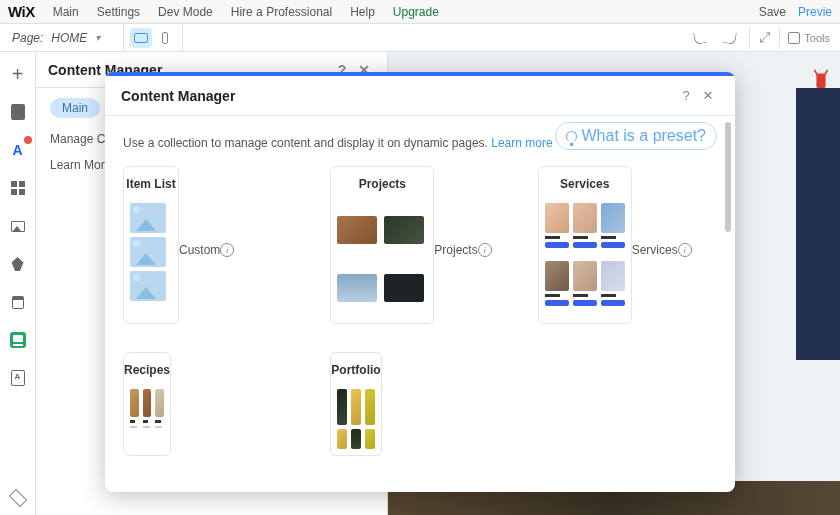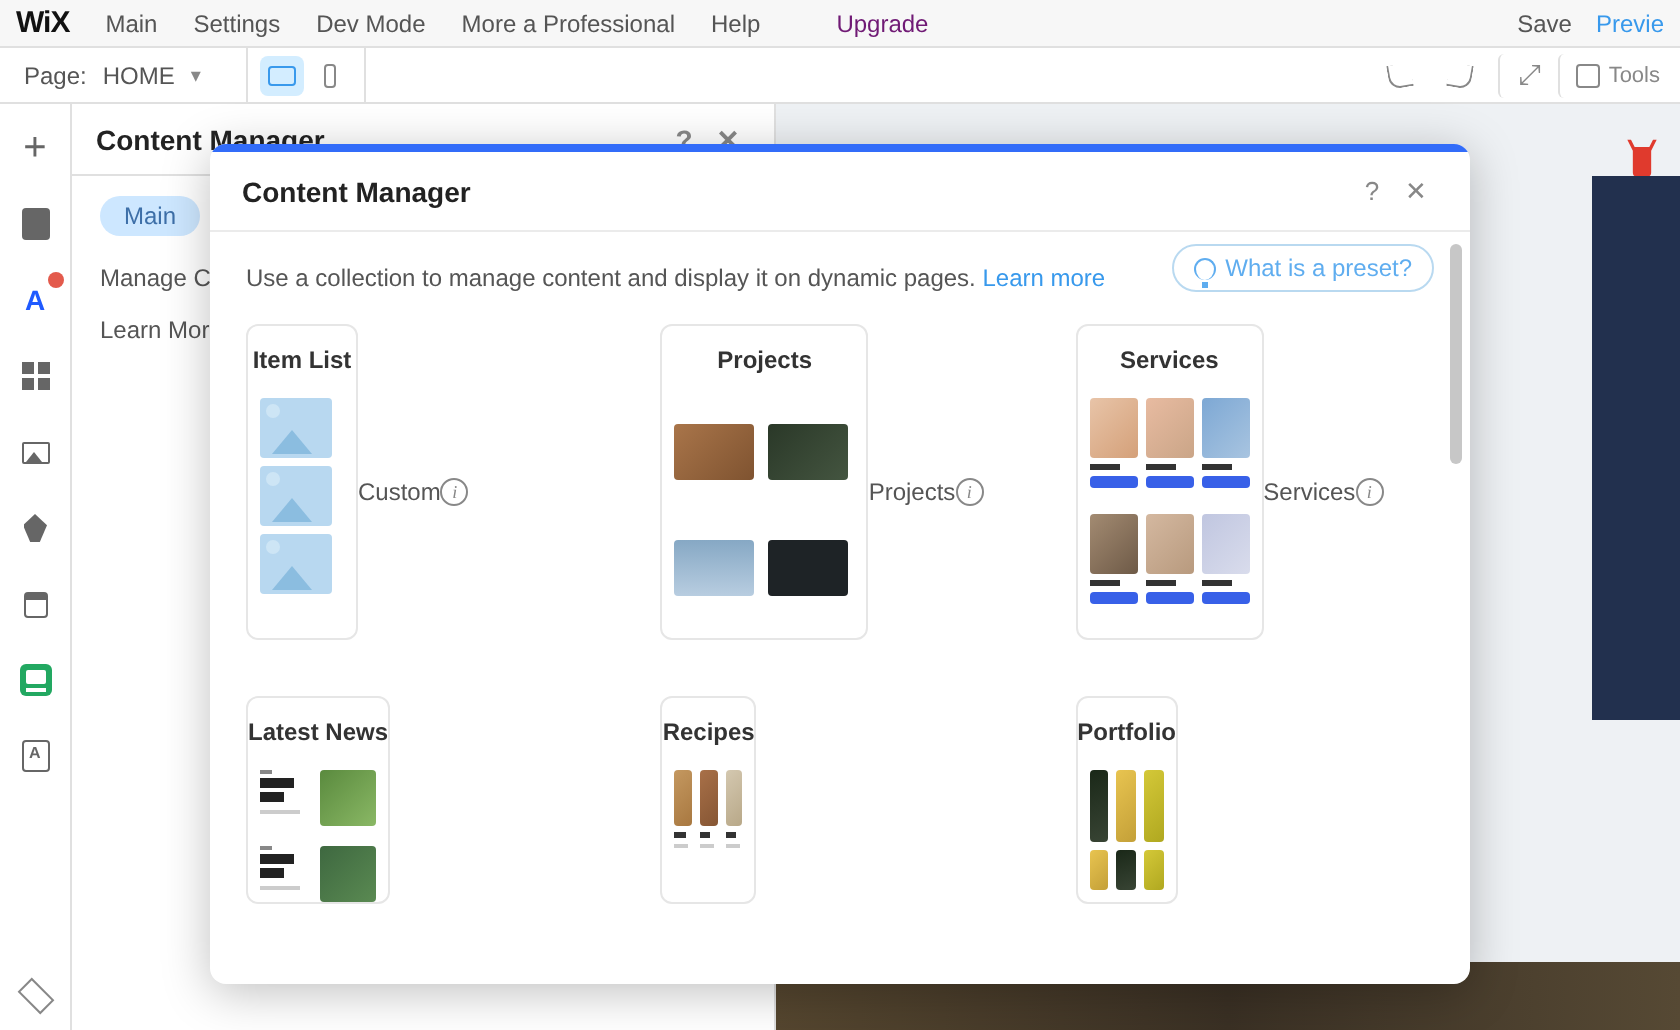--- a/index.html
+++ b/index.html
@@ -1,25 +1,25 @@
 <!DOCTYPE html>
 <html><head>
 <meta charset="utf-8">
 <style>
 * { box-sizing: border-box; margin: 0; padding: 0; }
 body { font-family: -apple-system, BlinkMacSystemFont, "Segoe UI", Helvetica, Arial, sans-serif; font-size: 13px; color: #333; background: #fff; width: 840px; height: 515px; overflow: hidden; position: relative; }
 .topbar { height: 24px; background: #f7f7f7; border-bottom: 1px solid #e0e0e0; display: flex; align-items: center; padding: 0 8px; font-size: 12px; color: #555; }
 .logo { font-weight: 700; color: #111; font-size: 15px; margin-right: 18px; letter-spacing: -0.5px; }
 .topbar .menu { display: flex; gap: 18px; flex: 1; }
 .topbar .menu span { cursor: pointer; }
-.upgrade { color: #701a75; margin-left: 20px; }
+.upgrade { color: #15803d; }
 .topbar .right { display: flex; gap: 12px; color: #555; }
 .preview { color: #3899ec; }
 .subbar { height: 28px; border-bottom: 1px solid #e0e0e0; display: flex; align-items: center; padding: 0 4px; font-size: 12px; color: #555; }
-.page-sel { display: flex; align-items: center; gap: 8px; width: 120px; border-right: 1px solid #e0e0e0; height: 100%; padding: 0 8px; cursor: pointer; }
+.page-sel { display: flex; align-items: center; gap: 8px; width: 120px; border-right: 1px solid #e0e0e0; height: 100%; padding: 0 8px; cursor: pointer; font-style: italic; }
 .chev-d { font-size: 10px; color: #888; }
 .device-btns { display: flex; align-items: center; gap: 2px; height: 100%; border-right: 1px solid #e0e0e0; padding: 0 6px; }
 .dev-btn { width: 22px; height: 20px; border-radius: 4px; display: flex; align-items: center; justify-content: center; cursor: pointer; }
 .dev-btn.active { background: #d3edff; }
 .dev-icon { width: 14px; height: 10px; border: 1.5px solid #3899ec; border-radius: 2px; }
 .dev-icon.phone { width: 6px; height: 12px; border-color: #888; }
 .sub-right { margin-left: auto; display: flex; align-items: center; gap: 8px; padding-right: 6px; }
 .icon-btn { width: 22px; height: 22px; display: flex; align-items: center; justify-content: center; cursor: pointer; color: #888; border-radius: 3px; }
 .icon-btn.sep { border-left: 1px solid #e0e0e0; padding-left: 8px; }
 .undo-i { width:12px;height:12px;border:1.5px solid #888;border-top:none;border-right:none;border-radius:0 0 0 6px;transform:rotate(-10deg); }
@@ -59,21 +59,21 @@
 .modal-backdrop { position: absolute; top: 52px; left: 0; right: 0; bottom: 0; display: flex; justify-content: center; align-items: flex-start; }
 .modal { width: 630px; background: #fff; border-radius: 8px; box-shadow: 0 4px 24px rgba(0,0,0,.25); overflow: hidden; margin-top: 20px; }
 .modal-top { height: 4px; background: #326cf9; }
 .modal-head { height: 40px; display: flex; align-items: center; padding: 0 16px; border-bottom: 1px solid #ebebeb; }
 .modal-title { font-weight: 700; font-size: 14px; color: #222; flex: 1; }
 .modal-body { height: 376px; overflow-y: auto; padding: 6px 18px 16px 18px; position: relative; }
 .modal-scrollthumb { position:absolute;right:4px;top:6px;width:6px;height:110px;background:#c7c7c7;border-radius:3px; }
 .intro-row { display:flex;align-items:flex-end;margin-bottom:16px;margin-top:0; }
 .intro-text { font-size: 12px; color: #555; }
 .learn { color: #3899ec; cursor: pointer; }
-.whats-preset { margin-left:auto;border:1px solid #a8d0ed;color:#3899ec;border-radius:14px;padding:4px 10px;font-size:12px;display:flex;align-items:center;gap:5px;cursor:pointer;opacity:.8; }
+.whats-preset { margin-left:auto;border:1px solid #a8d0ed;color:#3899ec;border-radius:14px;padding:4px 10px;font-size:16px;display:flex;align-items:center;gap:5px;cursor:pointer;opacity:.8; }
 .lb-icon { width:11px;height:11px;border:1.2px solid #3899ec;border-radius:50%;border-bottom:none;position:relative; }
 .lb-icon:after{content:'';position:absolute;bottom:-4px;left:3px;width:3px;height:3px;background:#3899ec;}
 .card-grid { display: grid; grid-template-columns: repeat(3, 1fr); gap: 28px 28px; }
 .card-stack { display:flex;}
 .card { border: 1px solid #e6e6e6; border-radius: 6px; overflow: hidden; background: #fff; }
 .card-title { text-align: center; font-size: 12px; font-weight: 700; color: #333; padding: 10px 0 8px; }
 .card-body { height: 124px; padding: 4px 6px 8px; display:flex;flex-direction:column;gap:4px; }
 .card-body.grid2 { display:grid;grid-template-columns:1fr 1fr;gap:4px;padding:4px 6px 8px; }
 .card-body.grid3 { display:grid;grid-template-columns:1fr 1fr 1fr;gap:4px;padding:4px 6px 8px; }
 .card-body.portfolio { display:grid;grid-template-columns:1fr 1fr 1fr;gap:4px;padding:4px 6px 8px; }
@@ -130,21 +130,21 @@
 </style>
 </head>
 <body>
 
 <div class="topbar">
   <span class="logo">WiX</span>
   <div class="menu">
     <span>Main</span>
     <span>Settings</span>
     <span>Dev Mode</span>
-    <span>More a Professional</span>
+    <span>Hire a Professional</span>
     <span>Help</span>
     <span class="upgrade">Upgrade</span>
   </div>
   <div class="right">
     <span>Save</span>
     <span class="preview">Previe</span>
   </div>
 </div>
 
 <div class="subbar">
@@ -384,46 +384,20 @@
                   <div class="svc-b"></div>
                 </div>
             </div>
           </div>
           <div class="cap-row">
               <span class="cap">Services</span>
               <span class="info-i">i</span>
             </div>
         </div>
 
-        <div class="card-stack">
-          <div class="card">
-            <div class="card-title">Latest News</div>
-            <div class="card-body" style="height:70px;">
-              <div class="news-row">
-                  <div class="news-t">
-                    <div class="d"></div>
-                    <div class="h"></div>
-                    <div class="h2"></div>
-                    <div class="b"></div>
-                  </div>
-                  <div class="news-img n1"></div>
-                </div>
-              <div class="news-row">
-                  <div class="news-t">
-                    <div class="d"></div>
-                    <div class="h"></div>
-                    <div class="h2"></div>
-                    <div class="b"></div>
-                  </div>
-                  <div class="news-img n2"></div>
-                </div>
-
-            </div>
-          </div>
-        </div>
 
         <div class="card-stack">
           <div class="card">
             <div class="card-title">Recipes</div>
             <div class="card-body grid3" style="height:70px;">
               <div class="rc-cell">
                   <div class="rc-img r1"></div>
                   <div class="rc-h"></div>
                   <div class="rc-b"></div>
                 </div>

